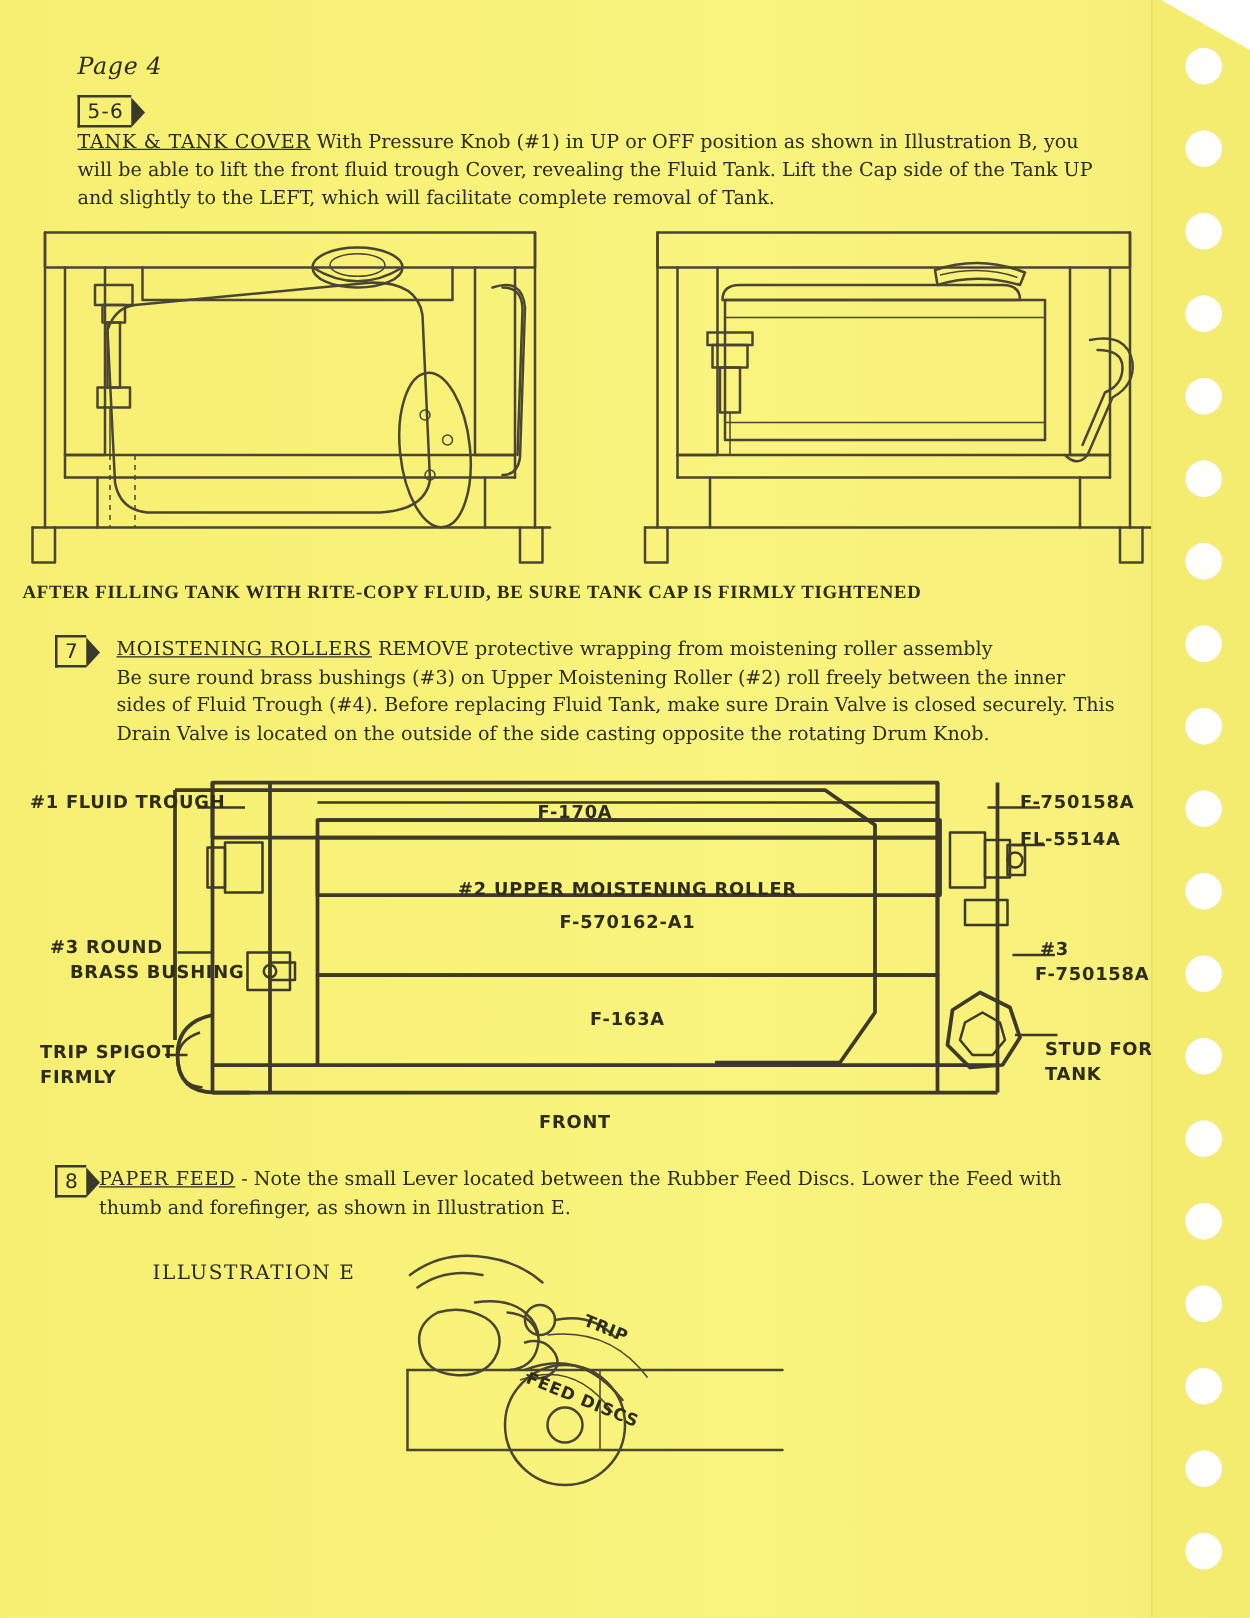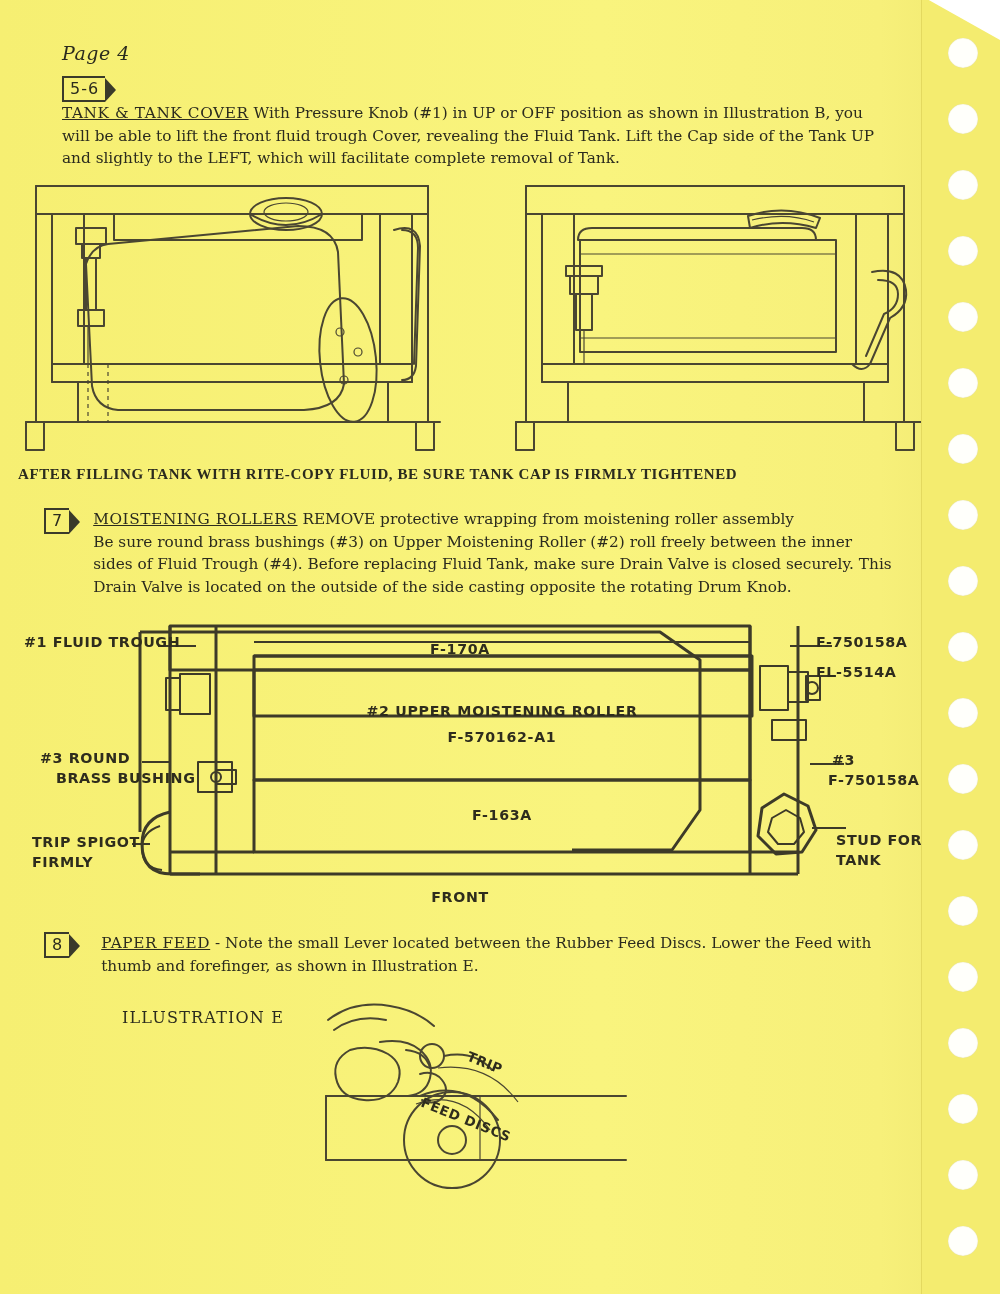--- a/index.html
+++ b/index.html
@@ -277,21 +277,21 @@
       <div class="dialabel" style="left:796px;top:52px;">FL-5514A</div>
       <div class="dialabel" style="left:812px;top:140px;">#3</div>
       <div class="dialabel" style="left:808px;top:160px;">F-750158A</div>
       <div class="dialabel" style="left:816px;top:220px;">STUD FOR</div>
       <div class="dialabel" style="left:816px;top:240px;">TANK</div>
     </div>
 
     <div class="step" style="left:44px;top:932px;width:850px;">
       <div style="display:flex;align-items:flex-start;">
         <div class="step-num flag">8</div>
-        <div class="para" style="margin-left:32px;">
+        <div class="para" style="margin-left:10px;">
           <span class="u head-title">PAPER FEED</span>
           <span>- Note the small Lever located between the Rubber Feed Discs.  Lower the Feed with thumb and forefinger, as shown in Illustration E.</span>
         </div>
       </div>
     </div>
 
     <div class="illus-e-label">ILLUSTRATION E</div>
 
     <div class="illus" style="left:320px;top:996px;">
       <svg width="320" height="200" viewBox="0 0 320 200">

